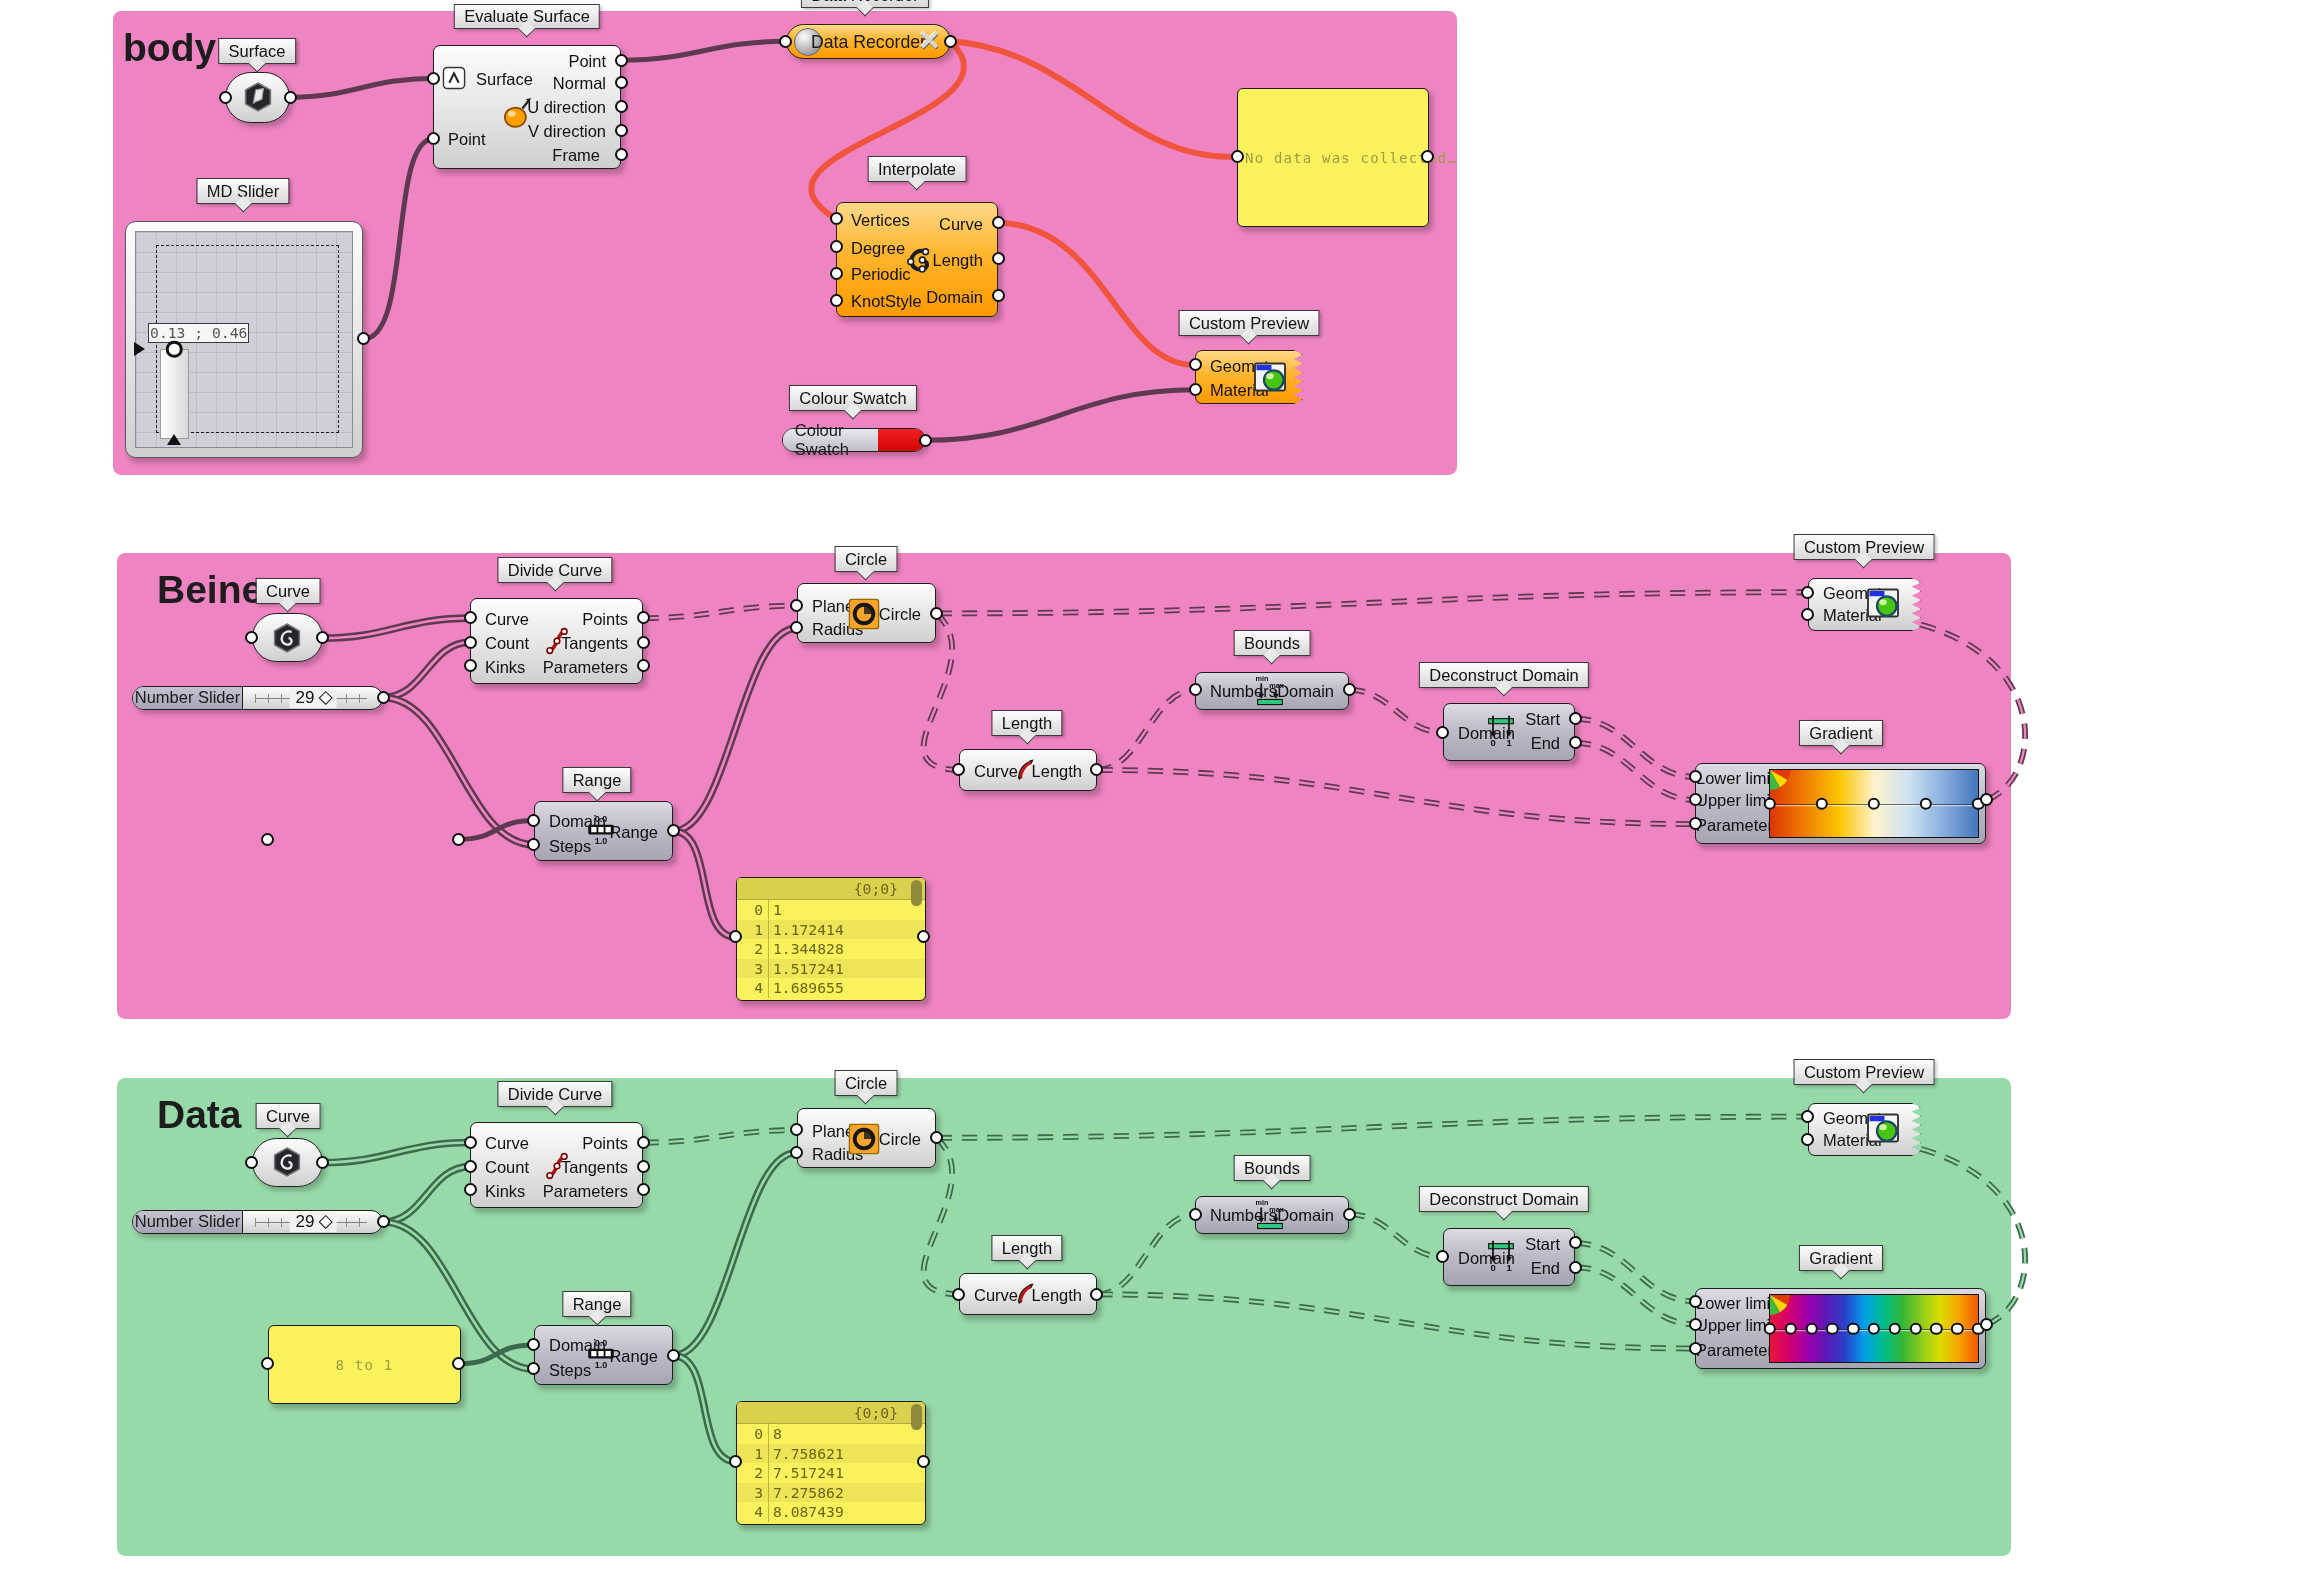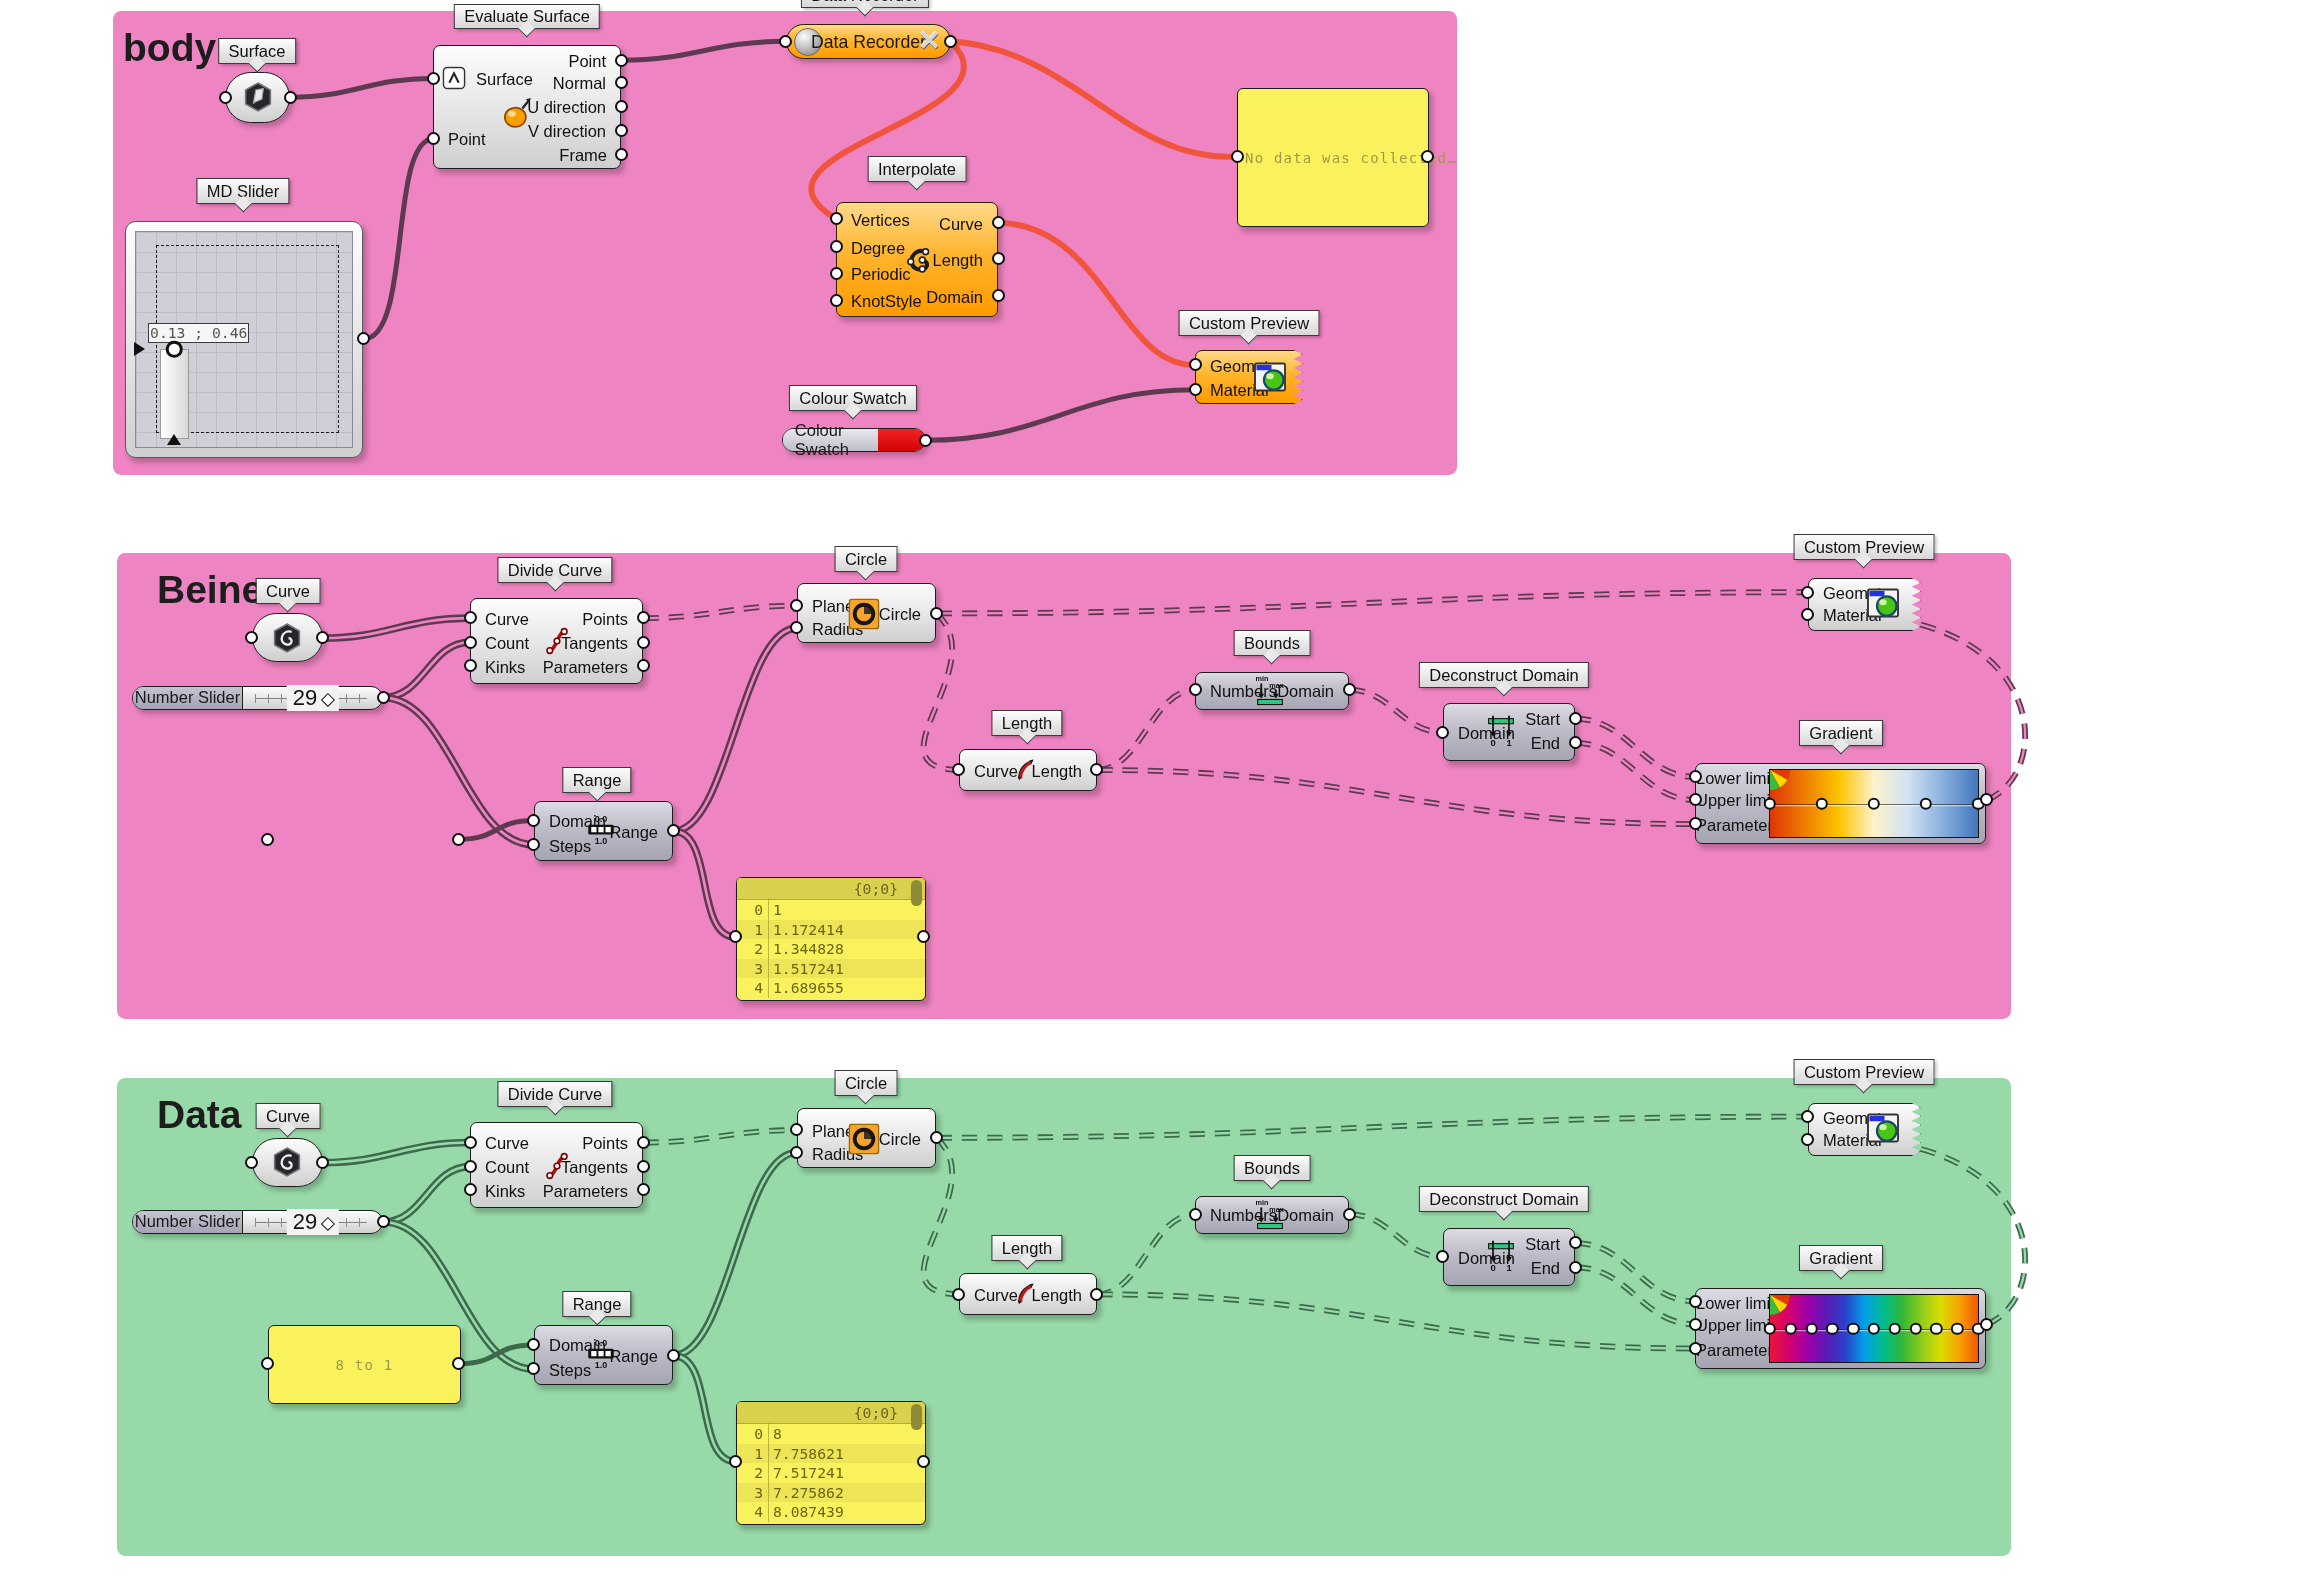--- a/index.html
+++ b/index.html
@@ -50,21 +50,21 @@
   .tri-r{position:absolute;width:0;height:0;border-top:7.7px solid transparent;
        border-bottom:7.7px solid transparent;border-left:11.8px solid #111;transform:translateY(-50%);}
   .tri-u{position:absolute;width:0;height:0;border-left:7.7px solid transparent;
        border-right:7.7px solid transparent;border-bottom:11.8px solid #111;transform:translateX(-50%);}
   .cap{position:absolute;left:0;top:0;bottom:0;background:linear-gradient(180deg,#c6c4d2,#a5a3b4);
        border-right:1.5px solid #1d1d1d;border-radius:10.6px 0 0 10.6px;display:flex;
        align-items:center;justify-content:center;font-size:16.5px;color:#1a1a1a;}
   .tline{position:absolute;height:1.2px;background:#828282;}
   .ticks{position:absolute;height:9.4px;background:repeating-linear-gradient(90deg,#8a8a8a 0 1.2px,transparent 1.2px 13px);}
   .sval{position:absolute;top:50%;transform:translate(-50%,-50%);background:#f2f2f2;
-       padding:0 5.9px;font-size:22px;color:#111;white-space:nowrap;z-index:3;}
+       padding:0 5.9px;font-size:17px;color:#111;white-space:nowrap;z-index:3;}
   .diamond{display:inline-block;width:8.2px;height:8.2px;background:#fff;border:1.8px solid #111;
        transform:rotate(45deg);margin-left:5.9px;}
   .dhead{position:absolute;left:0;top:0;right:0;height:21px;background:#d9d04e;
        border-bottom:1.2px solid #b1a93e;border-radius:4.1px 4.1px 0 0;}
   .dheadtxt{position:absolute;right:27px;top:2.4px;font-size:14.7px;color:#6b6520;}
   .dpill{position:absolute;right:3.5px;top:1.8px;width:10.6px;height:26px;border-radius:5.3px;background:#8f8a3a;z-index:3;}
   .drow{position:relative;height:19.4px;line-height:19.4px;font-size:14.7px;color:#6b6613;}
   .drow:nth-child(even){background:rgba(0,0,0,0.05);}
   .didx{position:absolute;left:0;width:26px;text-align:right;}
   .dval{position:absolute;left:36px;}
@@ -244,21 +244,21 @@
     <div class="port" style="left: 219px; top: 91px; position: absolute;"></div>
     <div class="port" style="left: 284px; top: 91px; position: absolute;"></div>
     <div class="tag" style="left: 527px; top: 3.5px; position: absolute;">Evaluate Surface</div>
     <div class="node light" style="left: 433px; top: 45px; width: 188px; height: 124px; position: absolute;">
       <div class="plabel" style="left: 42px; top: 33px;">Surface</div>
       <div class="plabel" style="left: 14px; top: 93px;">Point</div>
       <div class="plabel" style="right: 14px; top: 14.7px; text-align: right;">Point</div>
       <div class="plabel" style="right: 14px; top: 37px; text-align: right;">Normal</div>
       <div class="plabel" style="right: 14px; top: 61px; text-align: right;">U direction</div>
       <div class="plabel" style="right: 14px; top: 85px; text-align: right;">V direction</div>
-      <div class="plabel" style="right: 13px; top: 109px; text-align: center;">Frame</div>
+      <div class="plabel" style="right: 20px; top: 109px; text-align: center;">Frame</div>
     </div>
     <div class="port" style="left: 427px; top: 72px; position: absolute;"></div>
     <div class="port" style="left: 427px; top: 132px; position: absolute;"></div>
     <div class="port" style="left: 615px; top: 54px; position: absolute;"></div>
     <div class="port" style="left: 615px; top: 76px; position: absolute;"></div>
     <div class="port" style="left: 615px; top: 100px; position: absolute;"></div>
     <div class="port" style="left: 615px; top: 124px; position: absolute;"></div>
     <div class="port" style="left: 615px; top: 148px; position: absolute;"></div>
     <div class="icon" style="left: 518px; top: 112px; position: absolute;">
       <svg viewBox="0 0 40 40" width="35" height="35">

